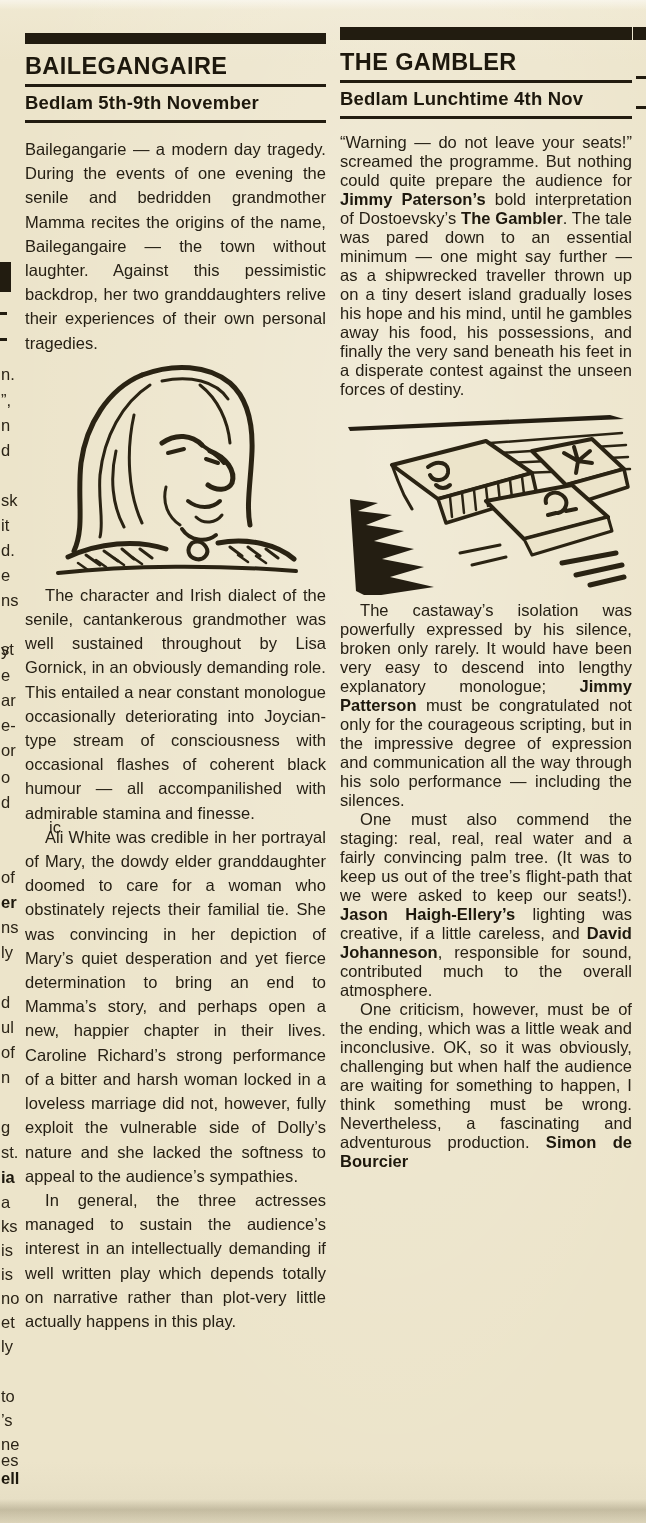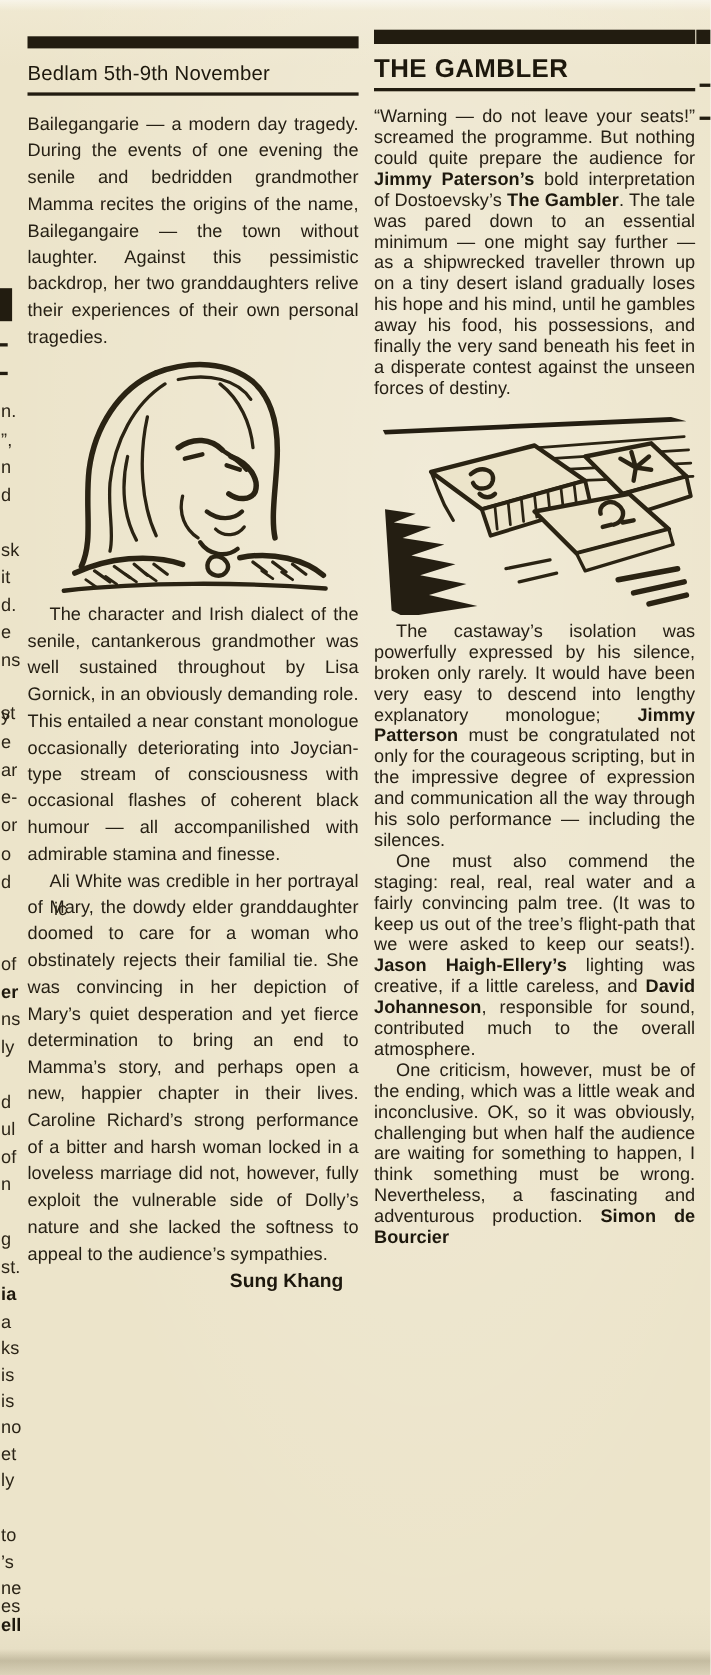--- a/index.html
+++ b/index.html
@@ -20,21 +20,21 @@
   .topbar{height:11px;background:#221c10;margin-bottom:7px;}
   #col-left .topbar{margin-top:33px;}
   #col-right .topbar{margin-top:27px;height:13px;}
   h1.art-title{
     margin:0;padding:2px 0 4px 0;
     font-size:23.5px;font-weight:bold;letter-spacing:0.4px;
     color:#1d180d;border-bottom:3px solid #221c10;
   }
   h2.art-sub{
     margin:0;padding:5px 0 6px 0;
-    font-size:18.5px;font-weight:normal;letter-spacing:0.2px;
+    font-size:18.5px;font-weight:bold;letter-spacing:0.2px;
     color:#1d180d;border-bottom:3px solid #221c10;
   }
   .body-text{margin-top:14px;}
   .body-text p{
     margin:0;
     font-size:16.5px;line-height:24.2px;
     text-align:justify;
     letter-spacing:0.05px;
   }
   .body-text p.indent{text-indent:20px;}
@@ -71,20 +71,21 @@
 </style>
 </head>
 <body>
 
 <div id="page">
 
   <div id="top-scan-light"></div>
 
   <div class="col" id="col-left">
     <div class="topbar"></div>
+    <h1 class="art-title">BAILEGANGAIRE</h1>
     <h2 class="art-sub">Bedlam 5th-9th November</h2>
 
     <div class="body-text">
       <p>Bailegangarie — a modern day tragedy. During the events of one evening the senile and bedridden grandmother Mamma recites the origins of the name, Bailegangaire — the town without laughter. Against this pessimistic backdrop, her two granddaughters relive their experiences of their own personal tragedies.</p>
 
       <svg class="illo" width="252" height="218" viewBox="0 0 252 218">
         <g class="sketch" stroke-width="4">
 
           <path d="M92,16 C58,30 36,66 31,104 C27,140 35,168 24,192" stroke-width="5"></path>
           <path d="M92,16 C124,4 158,6 180,24 C196,38 203,62 202,92 C201,120 196,146 200,166" stroke-width="5"></path>
@@ -117,28 +118,29 @@
           <path d="M168,184 C198,178 228,186 244,200" stroke-width="5"></path>
           <path d="M8,214 C80,206 170,206 246,212" stroke-width="4"></path>
 
           <path d="M36,196 l14,10 M54,192 l14,10 M72,190 l12,10 M90,190 l12,9 M180,188 l12,9 M198,188 l12,9 M216,190 l12,9" stroke-width="3"></path>
           <path d="M28,204 l10,7 M46,201 l10,7 M64,199 l10,7 M82,198 l10,7 M188,196 l10,7 M206,197 l10,7" stroke-width="2.5"></path>
         </g>
       </svg>
 
       <p class="indent">The character and Irish dialect of the senile, cantankerous grandmother was well sustained throughout by Lisa Gornick, in an obviously demanding role. This entailed a near constant monologue occasionally deteriorating into Joycian-type stream of consciousness with occasional flashes of coherent black humour — all accompanilished with admirable stamina and finesse.</p>
       <p class="indent">Ali White was credible in her portrayal of Mary, the dowdy elder granddaughter doomed to care for a woman who obstinately rejects their familial tie. She was convincing in her depiction of Mary’s quiet desperation and yet fierce determination to bring an end to Mamma’s story, and perhaps open a new, happier chapter in their lives. Caroline Richard’s strong performance of a bitter and harsh woman locked in a loveless marriage did not, however, fully exploit the vulnerable side of Dolly’s nature and she lacked the softness to appeal to the audience’s sympathies.</p>
+      <p class="indent">In general, the three actresses managed to sustain the audience’s interest in an intellectually demanding if well written play which depends totally on narrative rather than plot-very little actually happens in this play.</p>
     </div>
 
-    <div class="byline">Sung Khang</div>
   </div>
 
   <div class="col" id="col-right">
     <div class="topbar"></div>
     <h1 class="art-title">THE GAMBLER</h1>
+    <h2 class="art-sub">Bedlam Lunchtime 4th Nov</h2>
 
     <div class="body-text">
       <p><span>“Warning — do not leave your seats!” screamed the programme. But nothing could quite prepare the audience for </span><b>Jimmy Paterson’s</b><span> bold interpretation of Dostoevsky’s </span><b>The Gambler</b><span>. The tale was pared down to an essential minimum — one might say further — as a shipwrecked traveller thrown up on a tiny desert island gradually loses his hope and his mind, until he gambles away his food, his possessions, and finally the very sand beneath his feet in a disperate contest against the unseen forces of destiny.</span></p>
 
       <svg class="illo" width="292" height="192" viewBox="0 0 292 192">
         <g class="sketch" stroke-width="3">
 
           <path d="M8,24 L270,12 L284,16 L10,28 Z" fill="#241e12" stroke="none"></path>
 
           <path d="M150,40 L282,30 M160,50 L286,42 M168,60 L288,54 M128,72 L290,66" stroke-width="2.5"></path>

